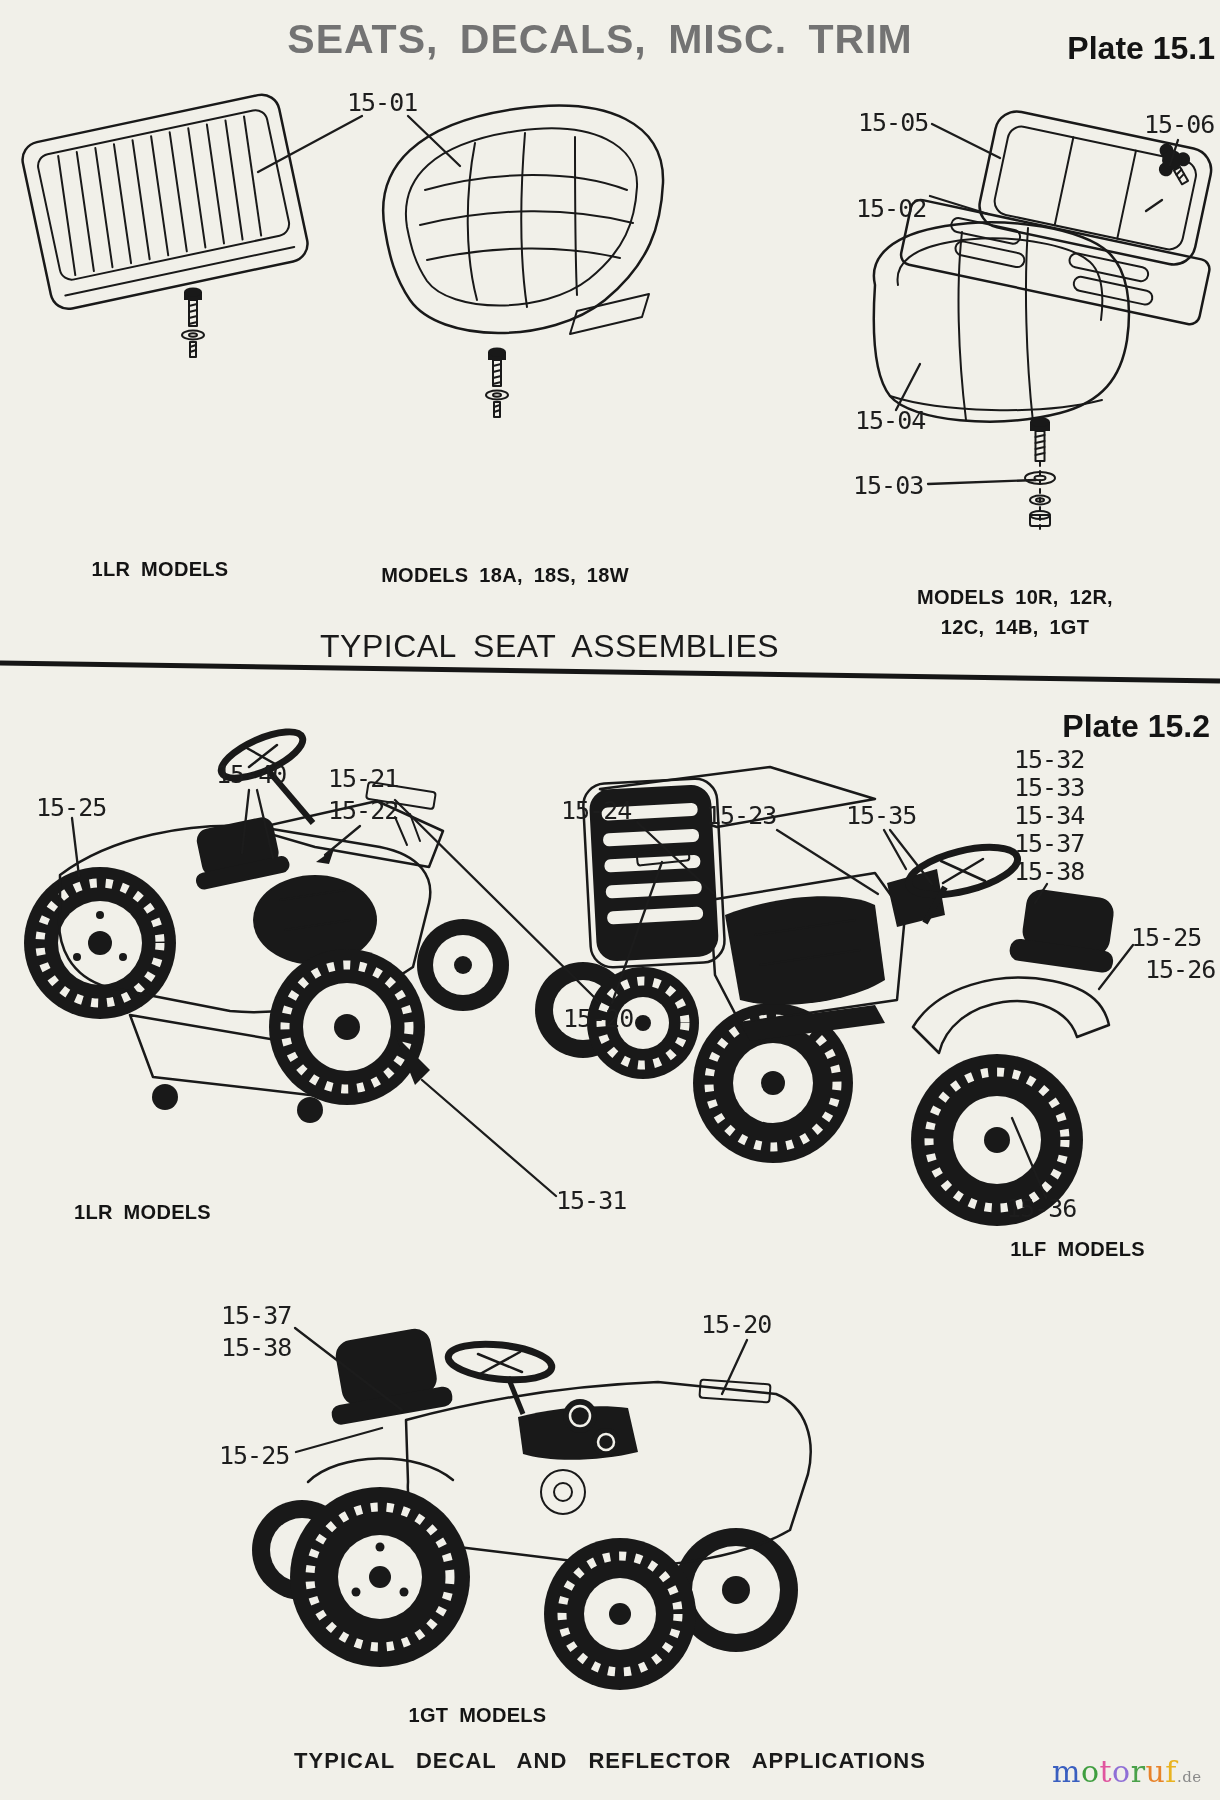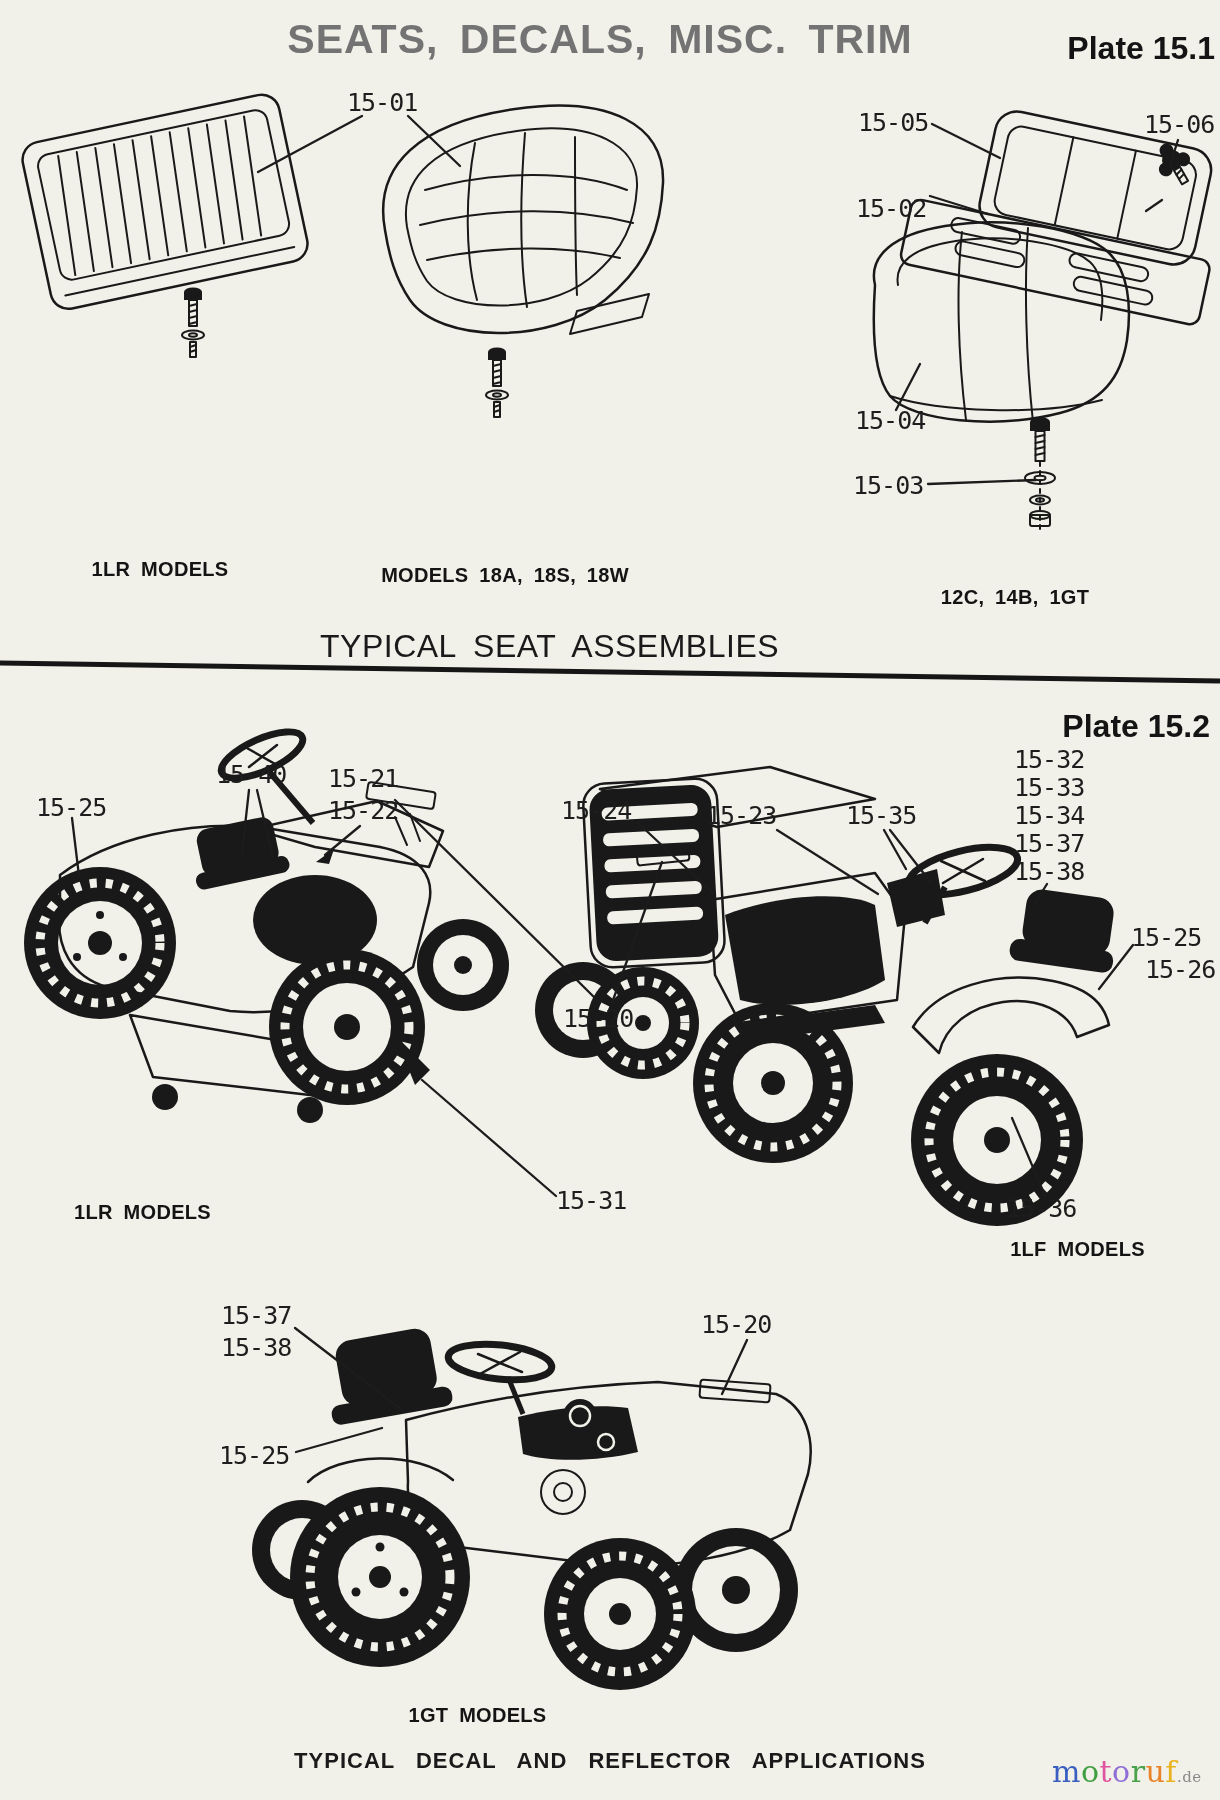--- a/index.html
+++ b/index.html
@@ -304,20 +304,21 @@
   <div class="co" style="left:347px;top:88px;">15-01</div>
   <div class="co" style="left:858px;top:108px;">15-05</div>
   <div class="co" style="left:1144px;top:110px;">15-06</div>
   <div class="co" style="left:856px;top:180px;margin-top:14px;">15-02</div>
   <div class="co" style="left:855px;top:406px;">15-04</div>
   <div class="co" style="left:853px;top:471px;">15-03</div>
 
   <div class="model ctr" style="left:55px;width:210px;top:558px;">1LR MODELS</div>
   <div class="model ctr" style="left:355px;width:300px;top:564px;">MODELS 18A, 18S, 18W</div>
   <div class="model ctr two-line" style="left:865px;width:300px;top:582px;">
+    <div>MODELS 10R, 12R,</div>
     <div>12C, 14B, 1GT</div>
   </div>
   <div class="lbl caption1 ctr" style="left:320px;width:380px;top:628px;">TYPICAL SEAT ASSEMBLIES</div>
 
   <div class="lbl plate" style="left:1030px;top:708px;width:180px;">Plate 15.2</div>
 
   <div class="lbl" style="left:1014px;top:746px;">
     <div class="stack-item">15-32</div>
     <div class="stack-item">15-33</div>
     <div class="stack-item">15-34</div>

